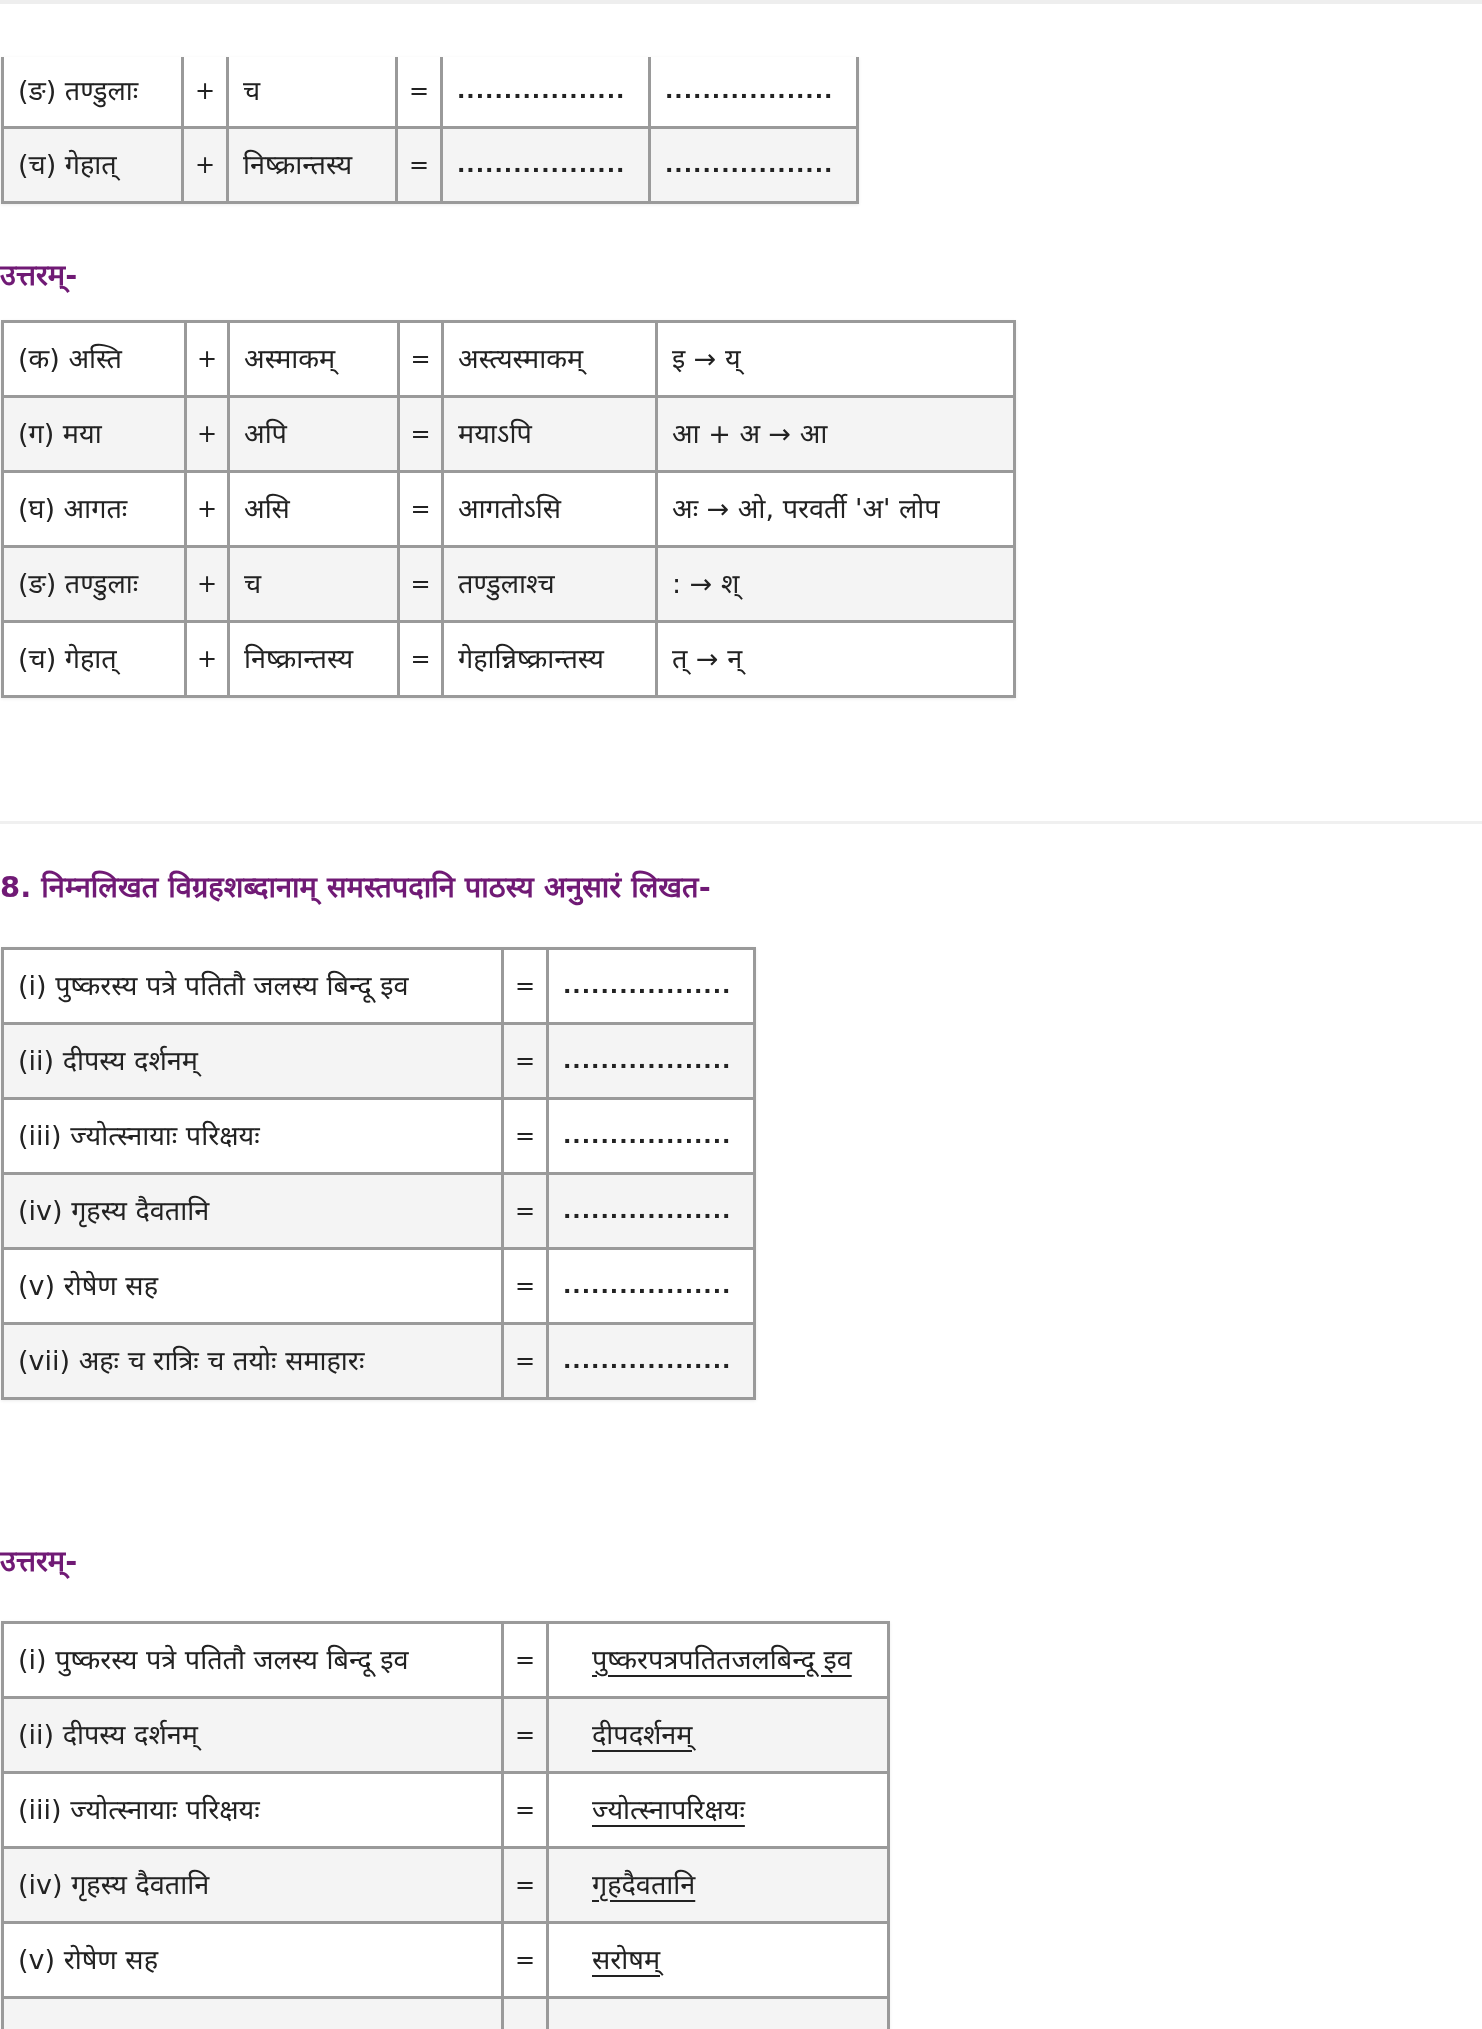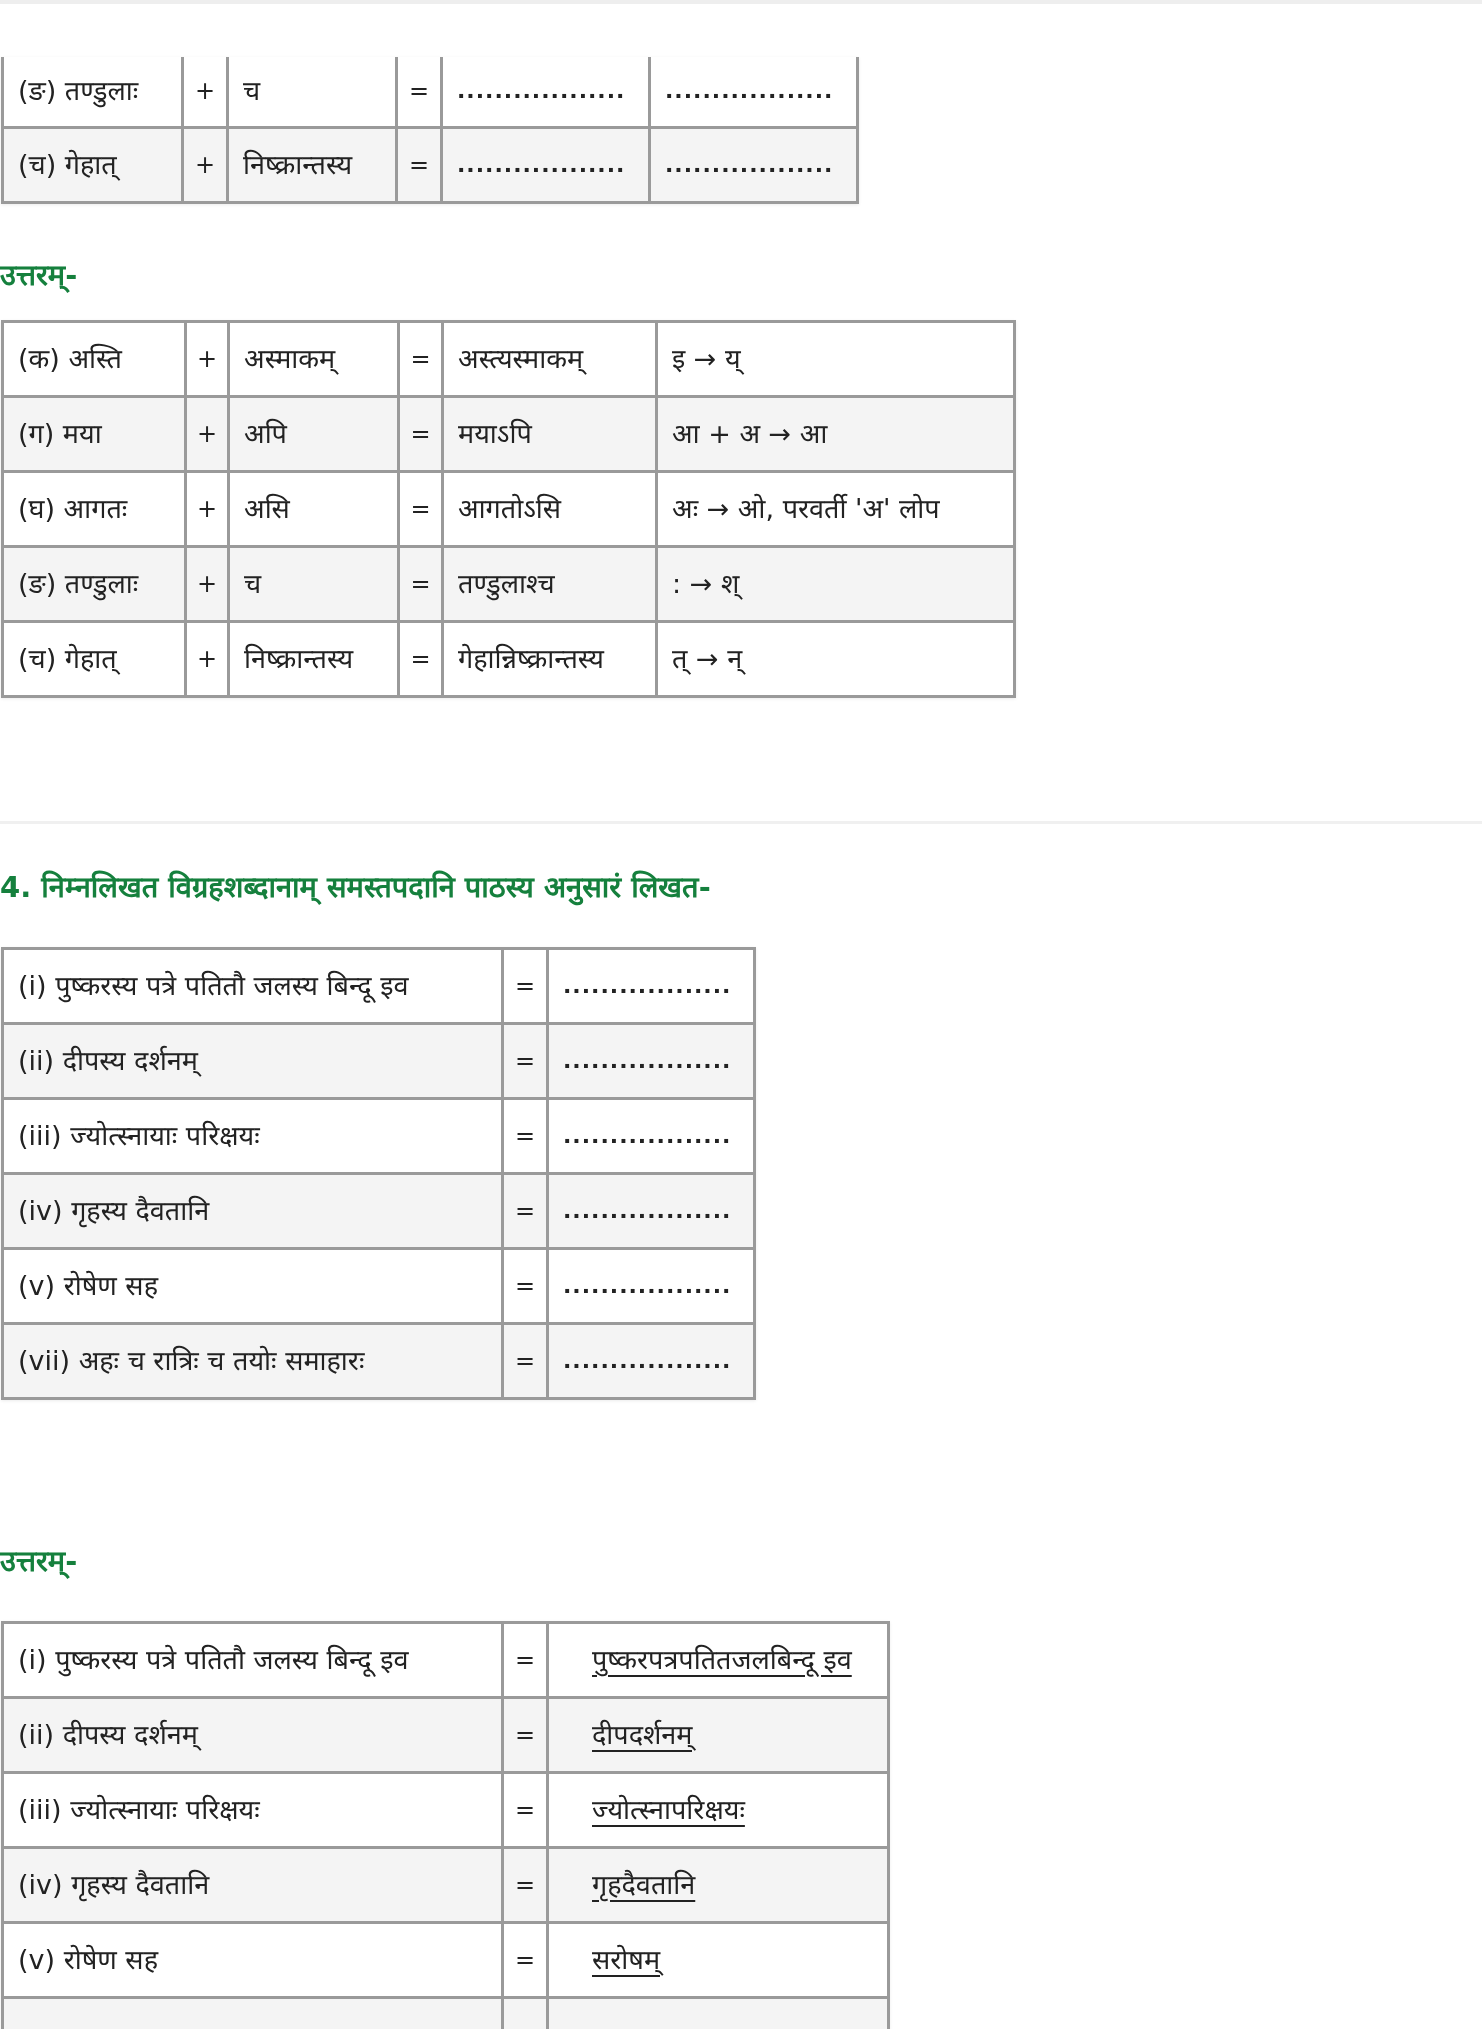--- a/index.html
+++ b/index.html
@@ -26,21 +26,21 @@
   table.grid td.blank { letter-spacing: 1px; font-weight: bold; font-size: 22px; padding-left: 14px; }
   table.grid td u { text-decoration: underline; text-underline-offset: 6px; text-decoration-thickness: 2px; margin-left: 29px; }
   #t1 { top: 57px; }
   #t1 tr:first-child td { border-top: none; height: 69px; }
   #t1 tr:nth-child(odd) td { background: #ffffff; }
   #t1 tr:nth-child(even) td { background: #f4f4f4; }
   #t2 { top: 320px; }
   #t3 { top: 947px; }
   #t4 { top: 1621px; }
   .label {
-    position: absolute; left: 0; font-size: 29px; font-weight: bold; color: #15803d; white-space: nowrap;
+    position: absolute; left: 0; font-size: 29px; font-weight: bold; color: #701a75; white-space: nowrap;
   }
   #ans1 { top: 254px; }
   #q5 { top: 866px; }
   #ans2 { top: 1540px; }
 </style>
 </head>
 <body>
 
 <div class="topstrip"></div>
 
@@ -123,21 +123,21 @@
     <td>निष्क्रान्तस्य</td>
     <td class="op">=</td>
     <td>गेहान्निष्क्रान्तस्य</td>
     <td>त् → न्</td>
   </tr>
 </tbody>
   </table>
 
 <div class="sep"></div>
 
-<div id="q5" class="label">4. निम्नलिखत विग्रहशब्दानाम् समस्तपदानि पाठस्य अनुसारं लिखत-</div>
+<div id="q5" class="label">8. निम्नलिखत विग्रहशब्दानाम् समस्तपदानि पाठस्य अनुसारं लिखत-</div>
 
 <table id="t3" class="grid">
   <colgroup>
     <col style="width:500px">
       <col style="width:45px">
       <col style="width:207px">
   </colgroup>
   <tbody>
       <tr>
     <td>(i) पुष्करस्य पत्रे पतितौ जलस्य बिन्दू इव</td>

